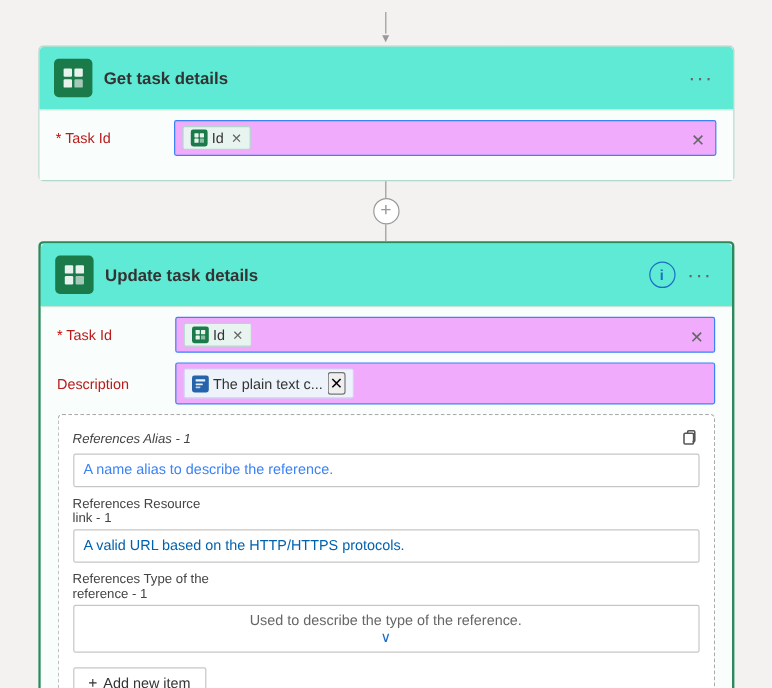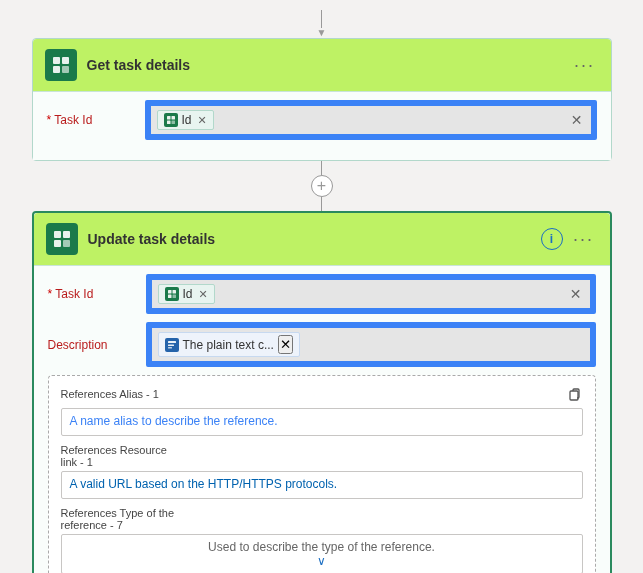--- a/index.html
+++ b/index.html
@@ -46,21 +46,21 @@
     .card {
       width: 580px;
       background: #e8f4f0;
       border: 1px solid #b2d8cb;
       border-radius: 4px;
     }
     .card-header {
       display: flex;
       align-items: center;
       padding: 10px 12px;
-      background: #bef264;
+      background: #5eead4;
       border-radius: 4px 4px 0 0;
       gap: 10px;
     }
     .card-icon {
       width: 32px;
       height: 32px;
       background: #1a7a4a;
       border-radius: 4px;
       display: flex;
       align-items: center;
@@ -124,26 +124,26 @@
       font-size: 12px;
       color: #b91c1c;
       flex-shrink: 0;
     }
     .field-label.required::before {
       content: '* ';
       color: #c00;
     }
     .field-input {
       flex: 1;
-      background: #e5e5e5;
-      border: 6px solid #3b82f6;
+      background: #f0abfc;
+      border: 1px solid #3b82f6;
       border-radius: 2px;
       padding: 4px 6px;
       display: flex;
-      align-items: center;
+      align-items: flex-end;
       min-height: 30px;
       position: relative;
     }
     .field-input .clear-btn {
       margin-left: auto;
       background: none;
       border: none;
       cursor: pointer;
       color: #666;
       font-size: 14px;
@@ -208,23 +208,24 @@
     .dashed-box {
       border: 1.5px dashed #aaa;
       border-radius: 4px;
       padding: 10px 12px;
       margin-top: 4px;
       background: #fff;
       position: relative;
     }
     .dashed-box-header {
       display: flex;
-      align-items: center;
+      align-items: flex-end;
       justify-content: space-between;
       margin-bottom: 6px;
+      font-style: italic;
     }
     .section-label {
       font-size: 11px;
       color: #444;
       font-weight: 500;
     }
     .copy-icon-btn {
       background: none;
       border: none;
       cursor: pointer;
@@ -458,21 +459,21 @@
           </div>
           <div class="sub-input link-text">
             <span>A valid URL based on the HTTP/HTTPS protocols.</span>
           </div>
         </div>
 
         
         <div class="sub-field">
           <div class="sub-label">
             <span style="white-space:pre-line;">References Type of the
-reference - 7</span>
+reference - 1</span>
           </div>
           <div class="sub-select">
             <span>Used to describe the type of the reference.</span>
             <span class="chevron-down">∨</span>
           </div>
         </div>
 
         
         <button class="add-item-btn">
           <span class="plus">+</span>

